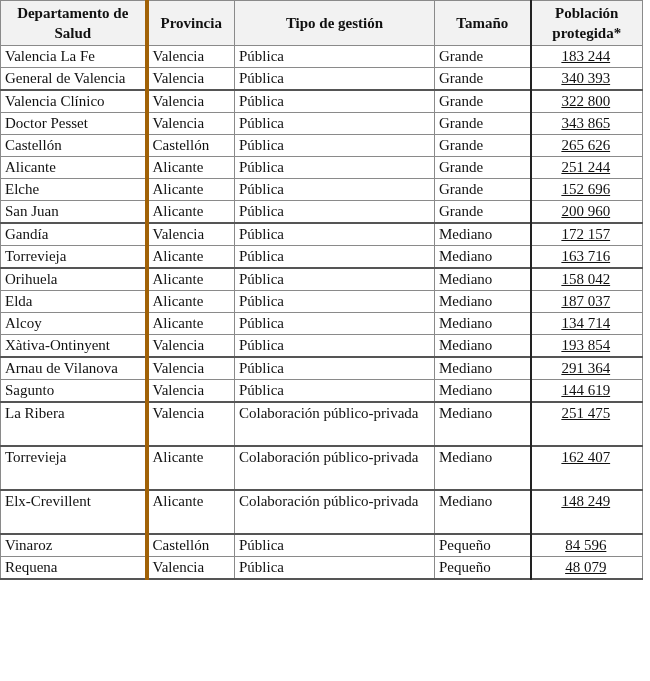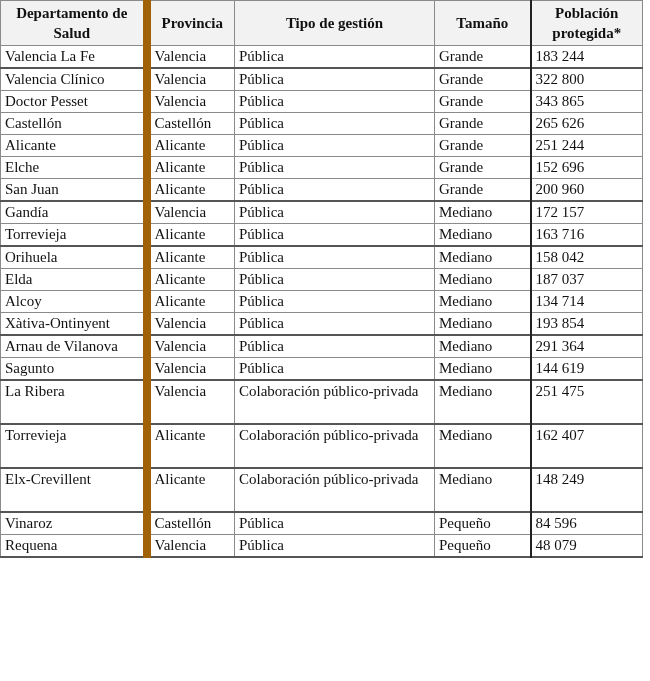--- a/index.html
+++ b/index.html
@@ -36,25 +36,26 @@
     th {
       background: #f2f2f2;
       font-weight: bold;
       text-align: center;
       vertical-align: middle;
       height: 44px;
       line-height: 20px;
       padding: 0 3px;
     }
     td.num {
-      text-align: left;
+      text-align: center;
       padding-right: 6px;
+      text-decoration: underline;
     }
     td.c2, th.c2 {
-      border-left: 8px solid #a16207;
+      border-left: 4px solid #a16207;
       margin-top: 28px;
     }
     td.c5, th.c5 {
       border-left: 2px solid #222;
       margin-left: 40px;
     }
     tr.row td { height: 21px; }
     tr.row.tall td { height: 42px; border-radius: 17px; }
     tr.group-start td { border-top: 2px solid #555; }
     table { border-right: 1px solid #666; border-bottom: 2px solid #555; }
@@ -80,20 +81,27 @@
     </tr>
   </thead>
   <tbody id="tbody">
       <tr class="row">
         <td class="c1">Valencia La Fe</td>
         <td class="c2">Valencia</td>
         <td class="c3">Pública</td>
         <td class="c4">Grande</td>
         <td class="c5 num">183 244</td>
       </tr>
+      <tr class="row">
+        <td class="c1">General de Valencia</td>
+        <td class="c2">Valencia</td>
+        <td class="c3">Pública</td>
+        <td class="c4">Grande</td>
+        <td class="c5 num">340 393</td>
+      </tr>
       <tr class="row group-start">
         <td class="c1">Valencia Clínico</td>
         <td class="c2">Valencia</td>
         <td class="c3">Pública</td>
         <td class="c4">Grande</td>
         <td class="c5 num">322 800</td>
       </tr>
       <tr class="row">
         <td class="c1">Doctor Pesset</td>
         <td class="c2">Valencia</td>

